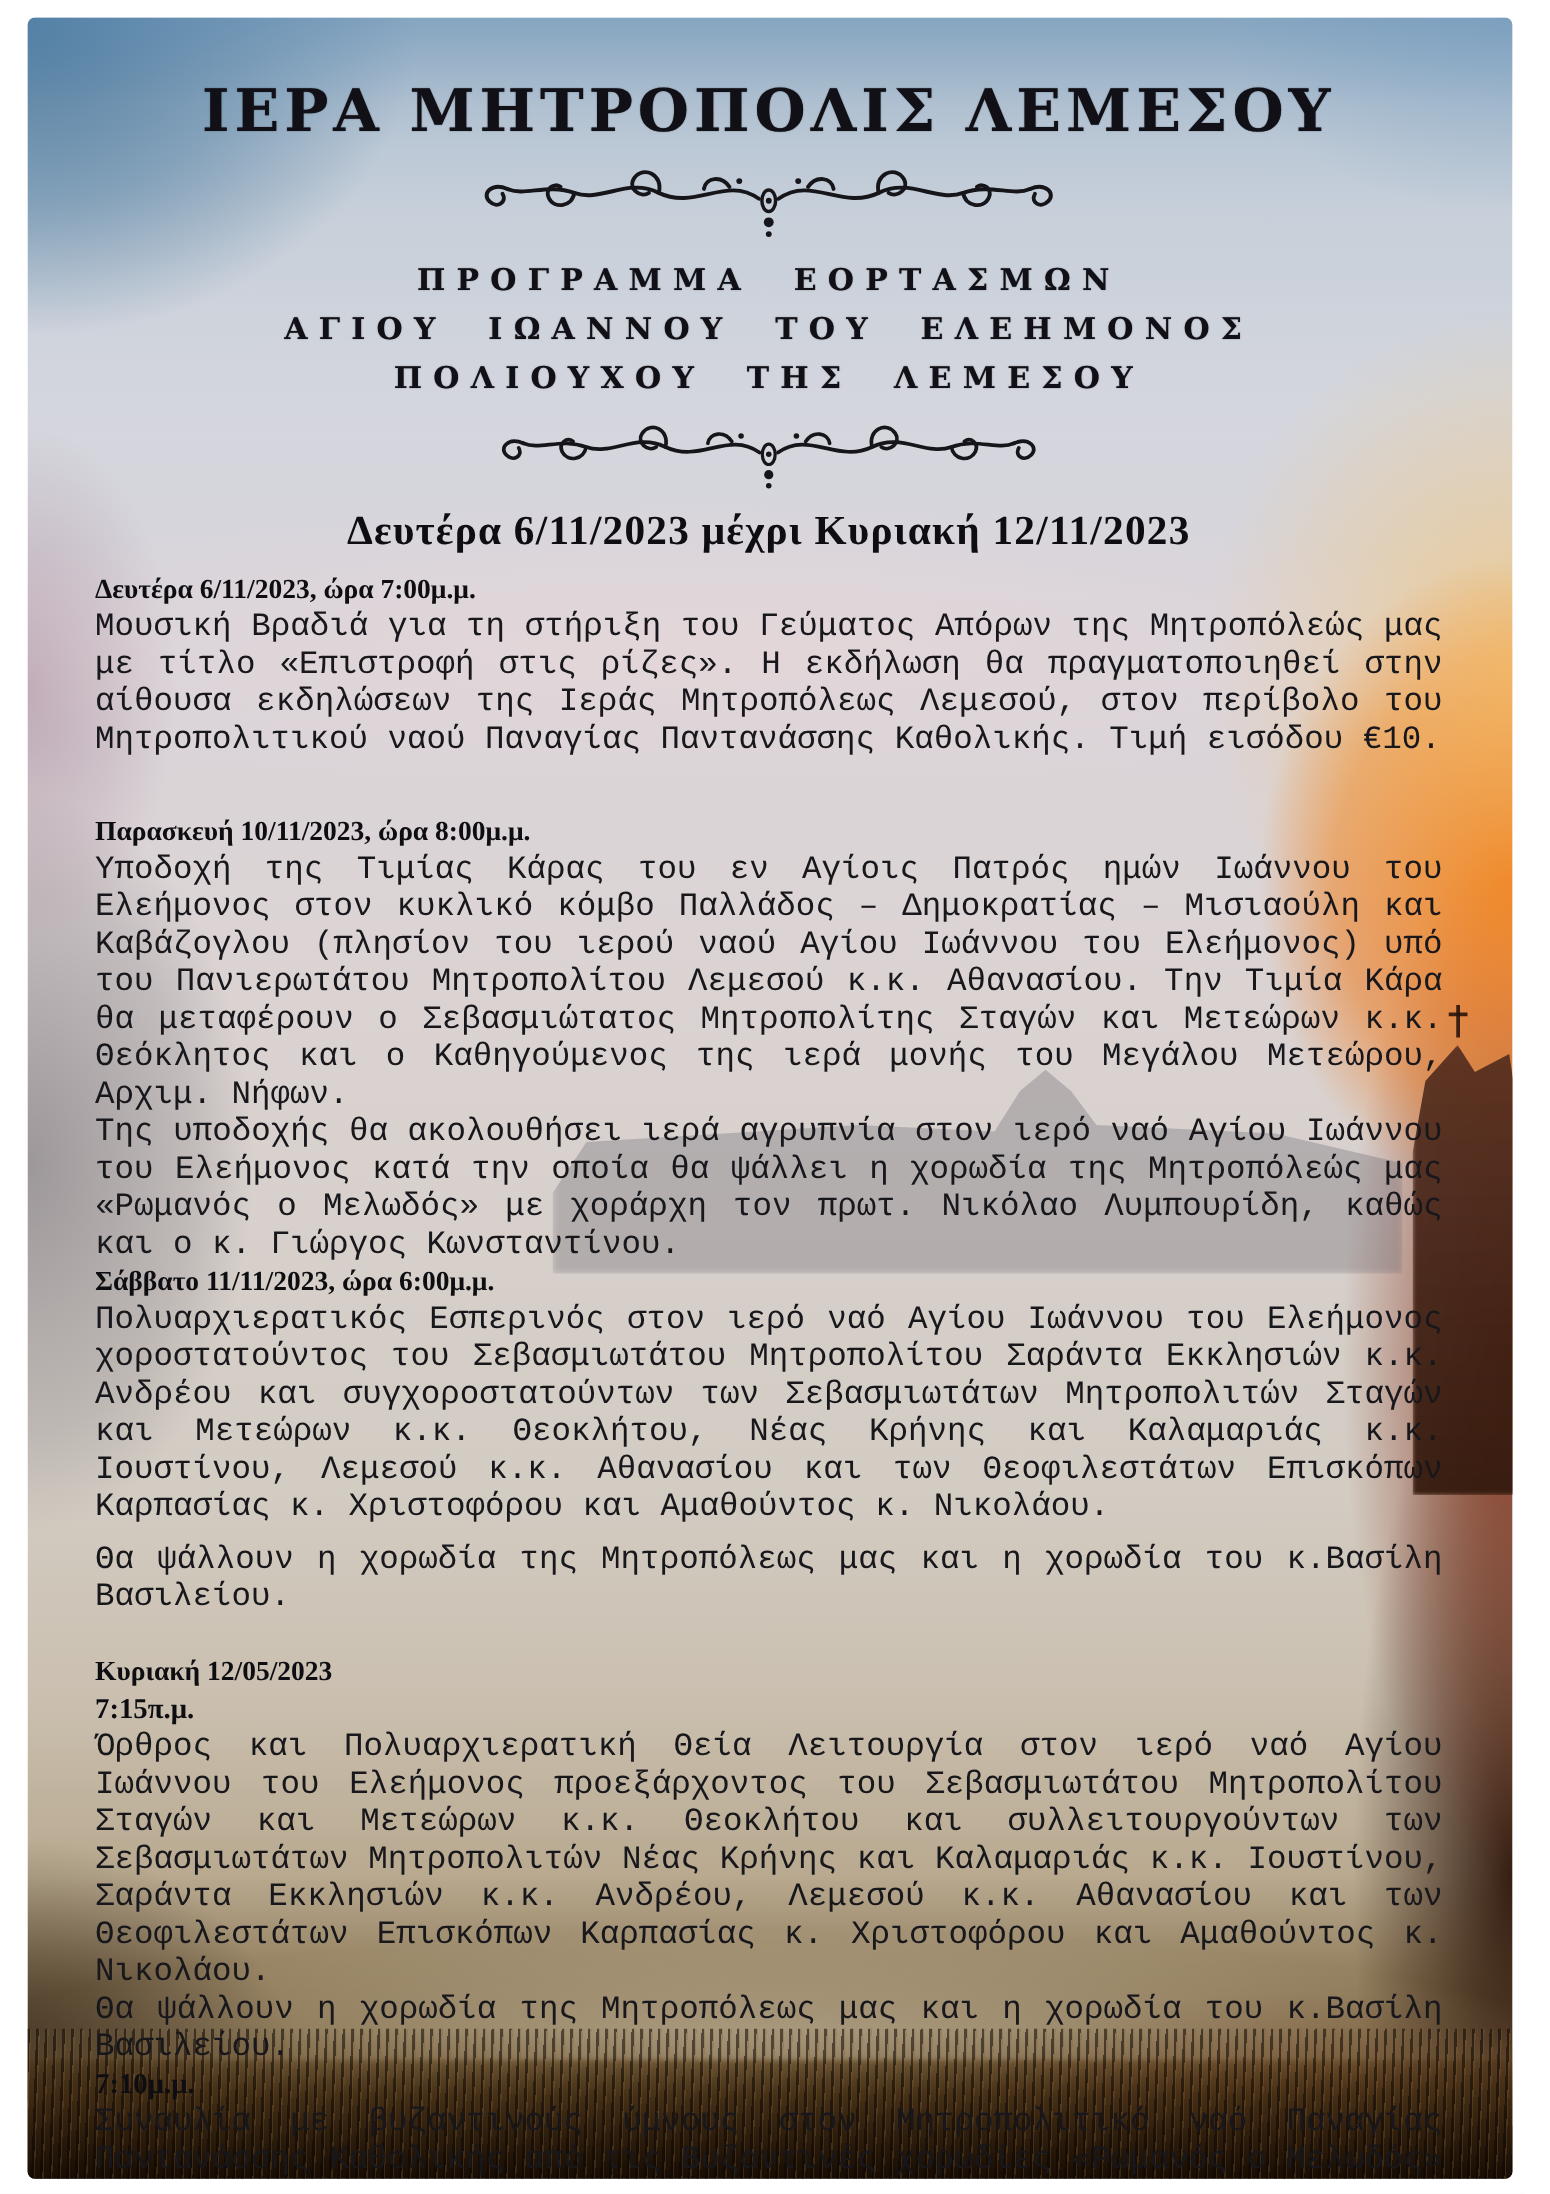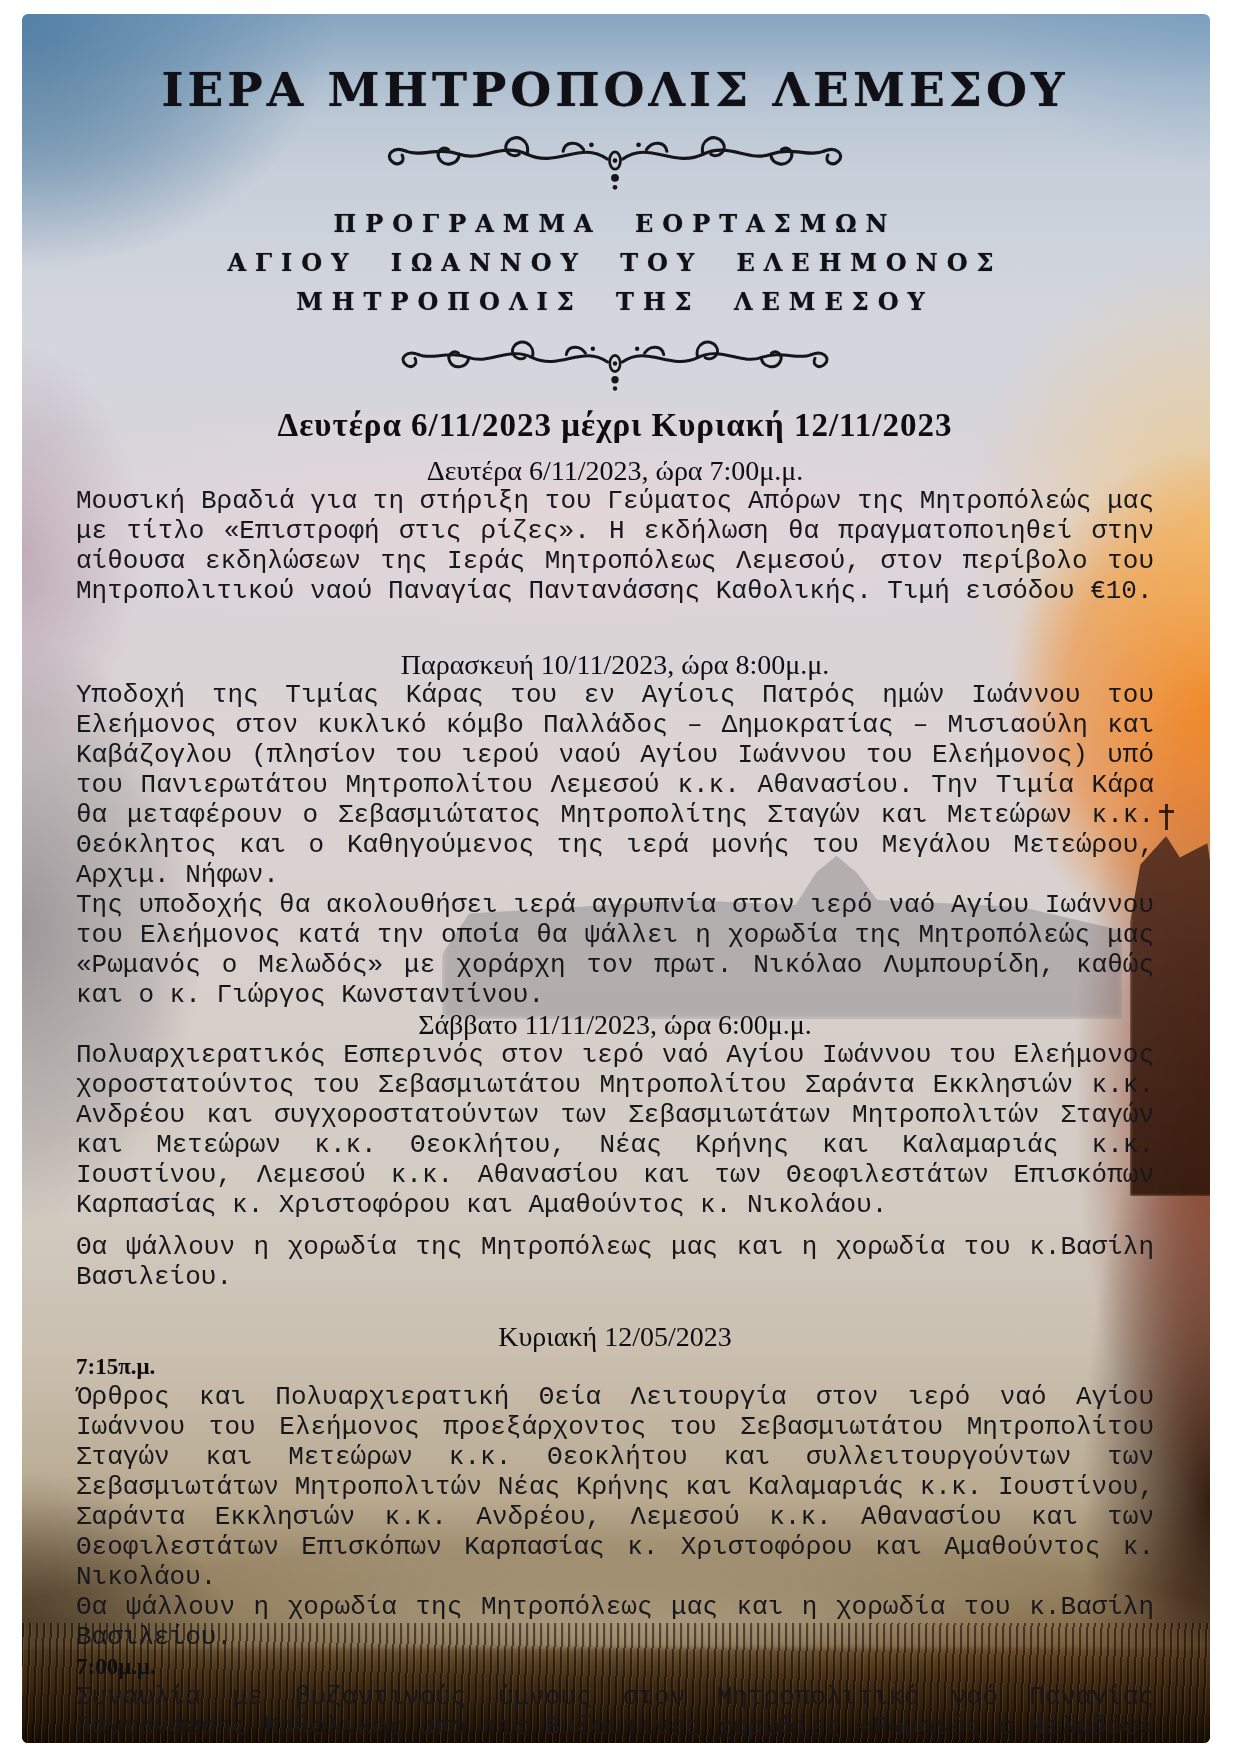--- a/index.html
+++ b/index.html
@@ -110,21 +110,21 @@
     text-shadow:0 0 1px rgba(0,0,0,0.55);
     white-space:nowrap;
   }
   .date-range{
     margin-top:14px; text-align:center;
     font-weight:700; font-size:33px; color:#0d0d12;
     letter-spacing:1px;
   }
   .section{ margin:0; }
   .sec-heading{
-    font-weight:400; font-size:28px; line-height:30px; color:#0e0e12;text-align:center;
+    font-weight:700; font-size:22px; line-height:30px; color:#0e0e12;
   }
   .para{
     margin:0; font-size:26px; line-height:30px; text-align:justify;
     color:#17171c;
     font-family:Liberation Mono, monospace;
   }
   .m-sec1{ margin-top:12px; }
   .m-sec2{ margin-top:44px; }
   .m-sec3{ }
   .m-sec4{ margin-top:30px; }
@@ -163,21 +163,21 @@
         <use href="#fl-half" xlink:href="#fl-half" transform="translate(640,0) scale(-1,1)"></use>
         <ellipse cx="320" cy="44" rx="7" ry="11" stroke="#15151a" stroke-width="3.5" fill="none"></ellipse>
         <circle cx="320" cy="44" r="3" fill="#15151a"></circle>
         <circle cx="320" cy="66" r="5" fill="#15151a"></circle>
         <circle cx="320" cy="78" r="3" fill="#15151a"></circle>
       </svg>
 
       <div class="program">
         <div>ΠΡΟΓΡΑΜΜΑ ΕΟΡΤΑΣΜΩΝ</div>
         <div>ΑΓΙΟΥ ΙΩΑΝΝΟΥ ΤΟΥ ΕΛΕΗΜΟΝΟΣ</div>
-        <div>ΜΗΤΡΟΠΟΛΙΣ ΤΗΣ ΛΕΜΕΣΟΥ</div>
+        <div>ΠΟΛΙΟΥΧΟΥ ΤΗΣ ΛΕΜΕΣΟΥ</div>
       </div>
 
       <svg class="flourish" width="600" height="62" viewBox="0 0 640 84" aria-hidden="true">
         <use href="#fl-half" xlink:href="#fl-half"></use>
         <use href="#fl-half" xlink:href="#fl-half" transform="translate(640,0) scale(-1,1)"></use>
         <ellipse cx="320" cy="44" rx="7" ry="11" stroke="#15151a" stroke-width="3.5" fill="none"></ellipse>
         <circle cx="320" cy="44" r="3" fill="#15151a"></circle>
         <circle cx="320" cy="66" r="5" fill="#15151a"></circle>
         <circle cx="320" cy="78" r="3" fill="#15151a"></circle>
       </svg>
@@ -199,19 +199,19 @@
         <div class="sec-heading">Σάββατο 11/11/2023, ώρα 6:00μ.μ.</div>
         <p class="para">Πολυαρχιερατικός Εσπερινός στον ιερό ναό Αγίου Ιωάννου του Ελεήμονος χοροστατούντος του Σεβασμιωτάτου Μητροπολίτου Σαράντα Εκκλησιών κ.κ. Ανδρέου και συγχοροστατούντων των Σεβασμιωτάτων Μητροπολιτών Σταγών και Μετεώρων κ.κ. Θεοκλήτου, Νέας Κρήνης και Καλαμαριάς κ.κ. Ιουστίνου, Λεμεσού κ.κ. Αθανασίου και των Θεοφιλεστάτων Επισκόπων Καρπασίας κ. Χριστοφόρου και Αμαθούντος κ. Νικολάου.</p>
         <p class="para m-p2">Θα ψάλλουν η χορωδία της Μητροπόλεως μας και η χορωδία του κ.Βασίλη Βασιλείου.</p>
       </div>
 
       <div class="section m-sec4">
         <div class="sec-heading">Κυριακή 12/05/2023</div>
         <div class="time-heading">7:15π.μ.</div>
         <p class="para">Όρθρος και Πολυαρχιερατική Θεία Λειτουργία στον ιερό ναό Αγίου Ιωάννου του Ελεήμονος προεξάρχοντος του Σεβασμιωτάτου Μητροπολίτου Σταγών και Μετεώρων κ.κ. Θεοκλήτου και συλλειτουργούντων των Σεβασμιωτάτων Μητροπολιτών Νέας Κρήνης και Καλαμαριάς κ.κ. Ιουστίνου, Σαράντα Εκκλησιών κ.κ. Ανδρέου, Λεμεσού κ.κ. Αθανασίου και των Θεοφιλεστάτων Επισκόπων Καρπασίας κ. Χριστοφόρου και Αμαθούντος κ. Νικολάου.</p>
         <p class="para">Θα ψάλλουν η χορωδία της Μητροπόλεως μας και η χορωδία του κ.Βασίλη Βασιλείου.</p>
-        <div class="time-heading">7:00μ.μ.</div>
+        <div class="time-heading">7:10μ.μ.</div>
         <p class="para">Συναυλία με βυζαντινούς ύμνους στον Μητροπολιτικό ναό Παναγίας Παντανάσσης Καθολικής από τις Βυζαντινές χορωδίες «Ρωμανός ο Μελωδός» της Ιεράς Μητροπόλεως Λεμεσού με χοράρχη τον πρωτ. Νικόλαο Λυμπουρίδη και «Οκτάηχος» με χοράρχη τον κ. Κωνταντίνο Τρύφωνος. Είσοδος ελεύθερη.</p>
       </div>
 
     </div>
   </div>
 </div>
 
 </body></html>

